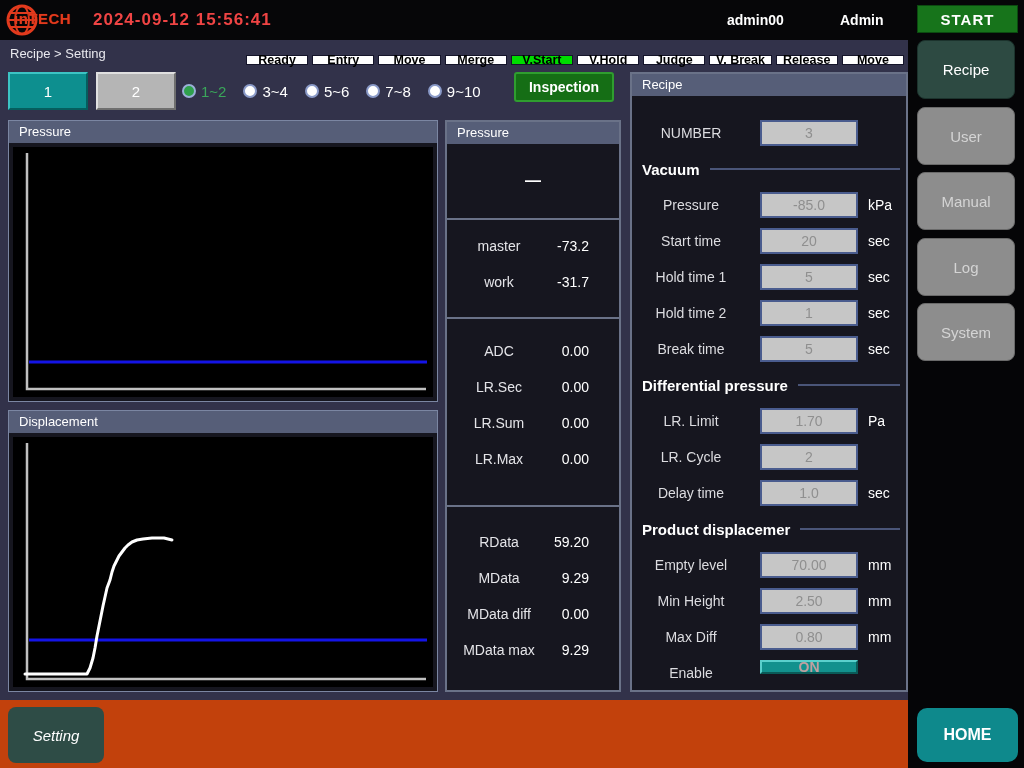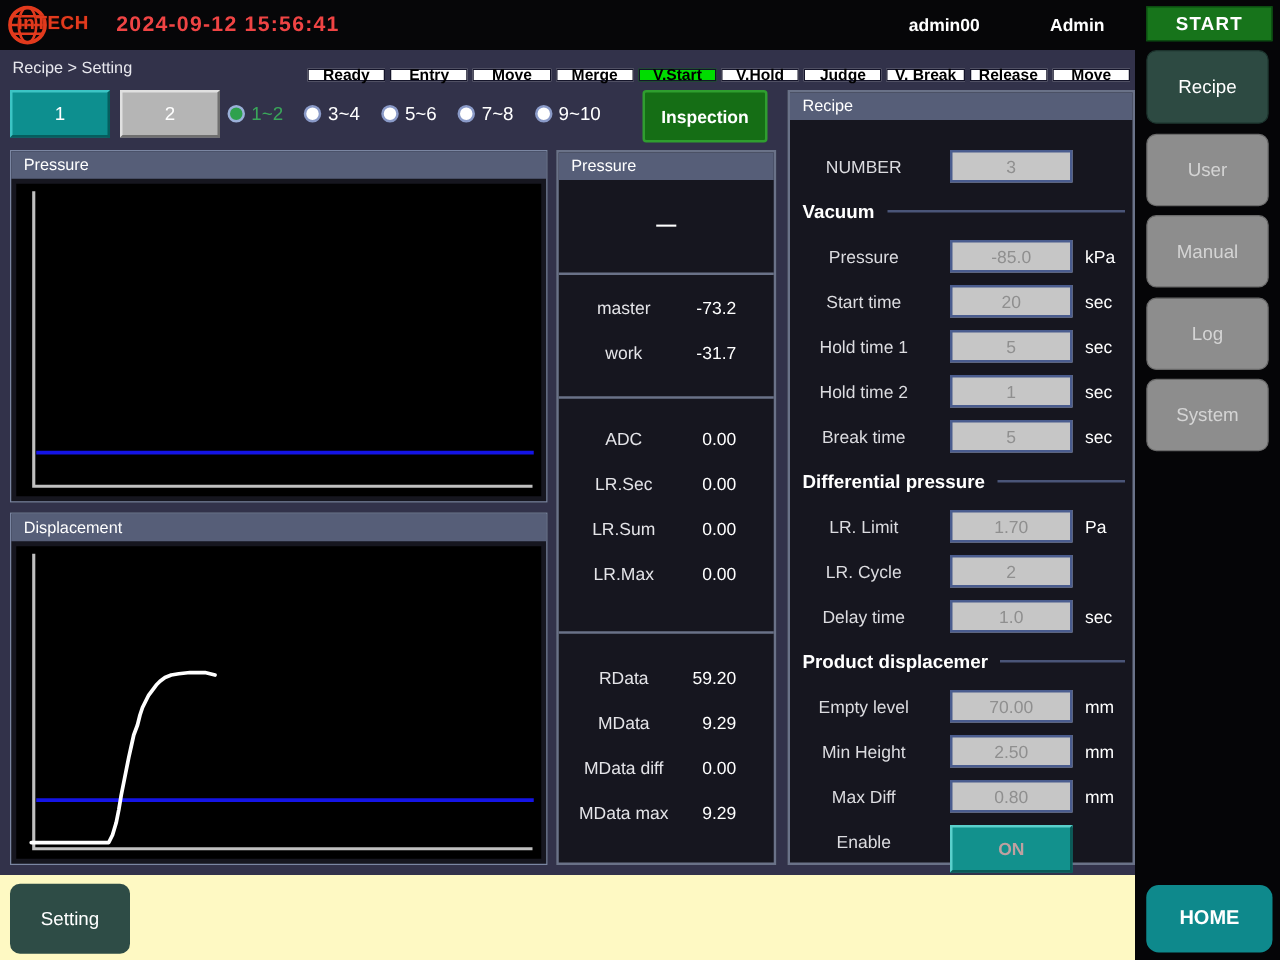--- a/index.html
+++ b/index.html
@@ -32,21 +32,21 @@
   .tabbtn { position:absolute; top:32px; width:80px; height:38px; color:#fff; font-size:15px;
             display:flex; align-items:center; justify-content:center; cursor:pointer; }
   #tab-1 { left:8px;  background:#0d8f8f; border:2px solid; border-color:#3cc4c4 #055e5e #055e5e #3cc4c4; }
   #tab-2 { left:96px; background:#b5b5b5; border:2px solid; border-color:#e0e0e0 #6f6f6f #6f6f6f #e0e0e0; }
   #ranges { position:absolute; left:182px; top:32px; height:38px; display:flex; align-items:center; gap:17px; }
   .range { display:flex; align-items:center; gap:5px; cursor:pointer; }
   .radio { width:14px; height:14px; border-radius:50%; background:#fff; border:2px solid #8a9ac8; }
   .range.selected .radio { background:#2fa14d; border-color:#9ab0d8; }
   .range .rlbl { color:#fff; font-size:15px; }
   .range.selected .rlbl { color:#3aa65a; }
-  #inspection-btn { position:absolute; left:514px; top:32px; width:100px; height:42px; background:#156e15;
+  #inspection-btn { position:absolute; left:514px; top:32px; width:100px; height:30px; background:#156e15;
                     border:2px solid #2f9e2f; color:#fff; font-weight:bold; font-size:14px; border-radius:3px;
                     display:flex; align-items:center; justify-content:center; cursor:pointer; }
 
   
   .panel-header { height:22px; background:#565e78; color:#fff; font-size:13px;
                   line-height:22px; padding-left:10px; }
   .chart-panel { position:absolute; left:8px; width:430px; height:282px;
                  border:1px solid #7b86a2; background:#16161f; }
   #pressure-panel { top:80px; }
   #displacement-panel { top:370px; }
@@ -68,34 +68,34 @@
                   border:2px solid #6a7288; background:#16161f; }
   .sec-header { position:absolute; left:10px; right:6px; height:18px; display:flex; align-items:center;
                 gap:10px; color:#fff; font-weight:bold; font-size:15px; }
   .sec-header .rule { flex:1; height:2px; background:#4a5578; }
   .rrow { position:absolute; left:0; width:100%; height:26px; }
   .rlabel { position:absolute; left:0; width:118px; text-align:center; color:#dcdce0; font-size:14px; line-height:26px; }
   .rinput { position:absolute; left:128px; top:0; width:98px; height:26px; background:#c6c6c6;
             border:2px solid #4a5c8e; color:#8f8f8f; font-size:14px;
             display:flex; align-items:center; justify-content:center; cursor:pointer; }
   .runit { position:absolute; left:236px; color:#fff; font-size:14px; line-height:26px; }
-  #enable-btn { position:absolute; left:128px; top:0; width:98px; height:38px; background:#12918d;
+  #enable-btn { position:absolute; left:128px; top:0; width:98px; height:14px; background:#12918d;
                 border:2px solid; border-color:#5ad0cc #0a5a57 #0a5a57 #5ad0cc; color:#bfa0a0;
                 font-weight:bold; font-size:14px; display:flex; align-items:center; justify-content:center;
                 cursor:pointer; }
 
   
   #sidebar { position:absolute; left:908px; top:40px; width:116px; height:728px; background:#050507; }
   .side-btn { position:absolute; left:9px; width:98px; height:58px; border-radius:8px;
               background:#8d8d8d; color:#d4d4d4; font-size:15px; border:1px solid #6a6a6a;
               display:flex; align-items:center; justify-content:center; cursor:pointer; }
   .side-btn.active { background:#2d4a42; color:#fff; border-color:#1c332d; }
 
   
-  #bottombar { position:absolute; left:0; top:700px; width:908px; height:68px; background:#fef9c3; }
+  #bottombar { position:absolute; left:0; top:700px; width:908px; height:68px; background:#c2410c;font-style:italic; }
   #setting-btn { position:absolute; left:8px; top:7px; width:96px; height:56px; background:#2e4c46;
                  border-radius:8px; color:#fff; font-size:15px; display:flex; align-items:center;
                  justify-content:center; cursor:pointer; }
   #home-btn { position:absolute; left:917px; top:708px; width:101px; height:54px; background:#0e898c;
               border-radius:10px; color:#fff; font-weight:bold; font-size:16px; display:flex;
               align-items:center; justify-content:center; cursor:pointer; }
 </style>
 </head>
 <body>
 

